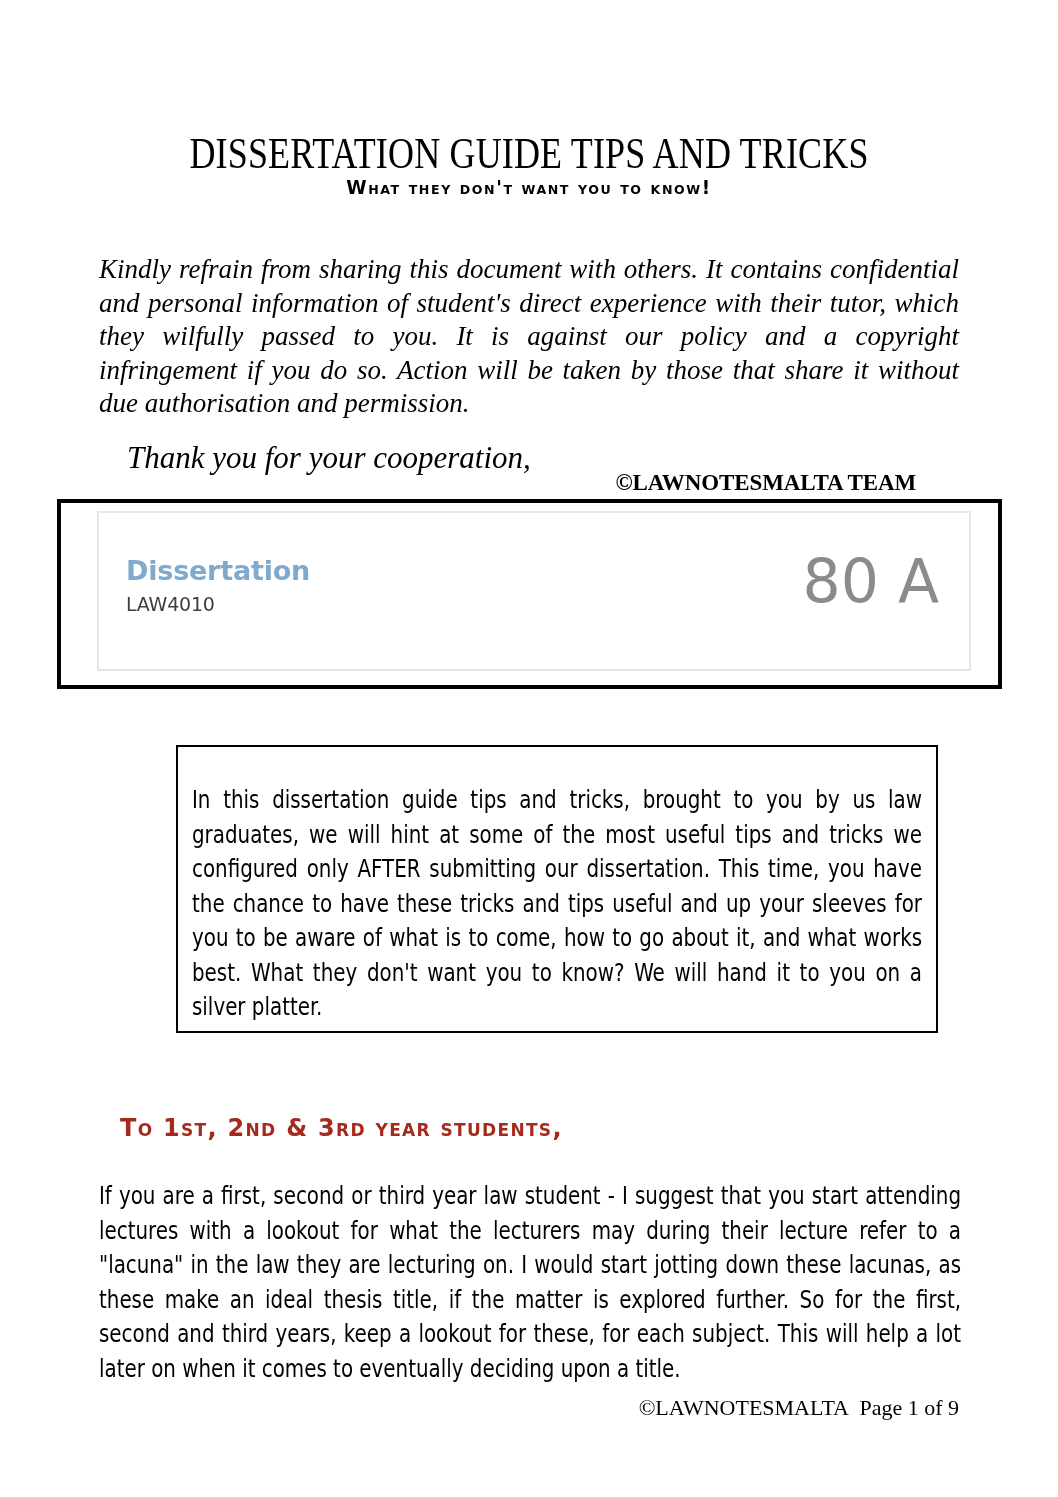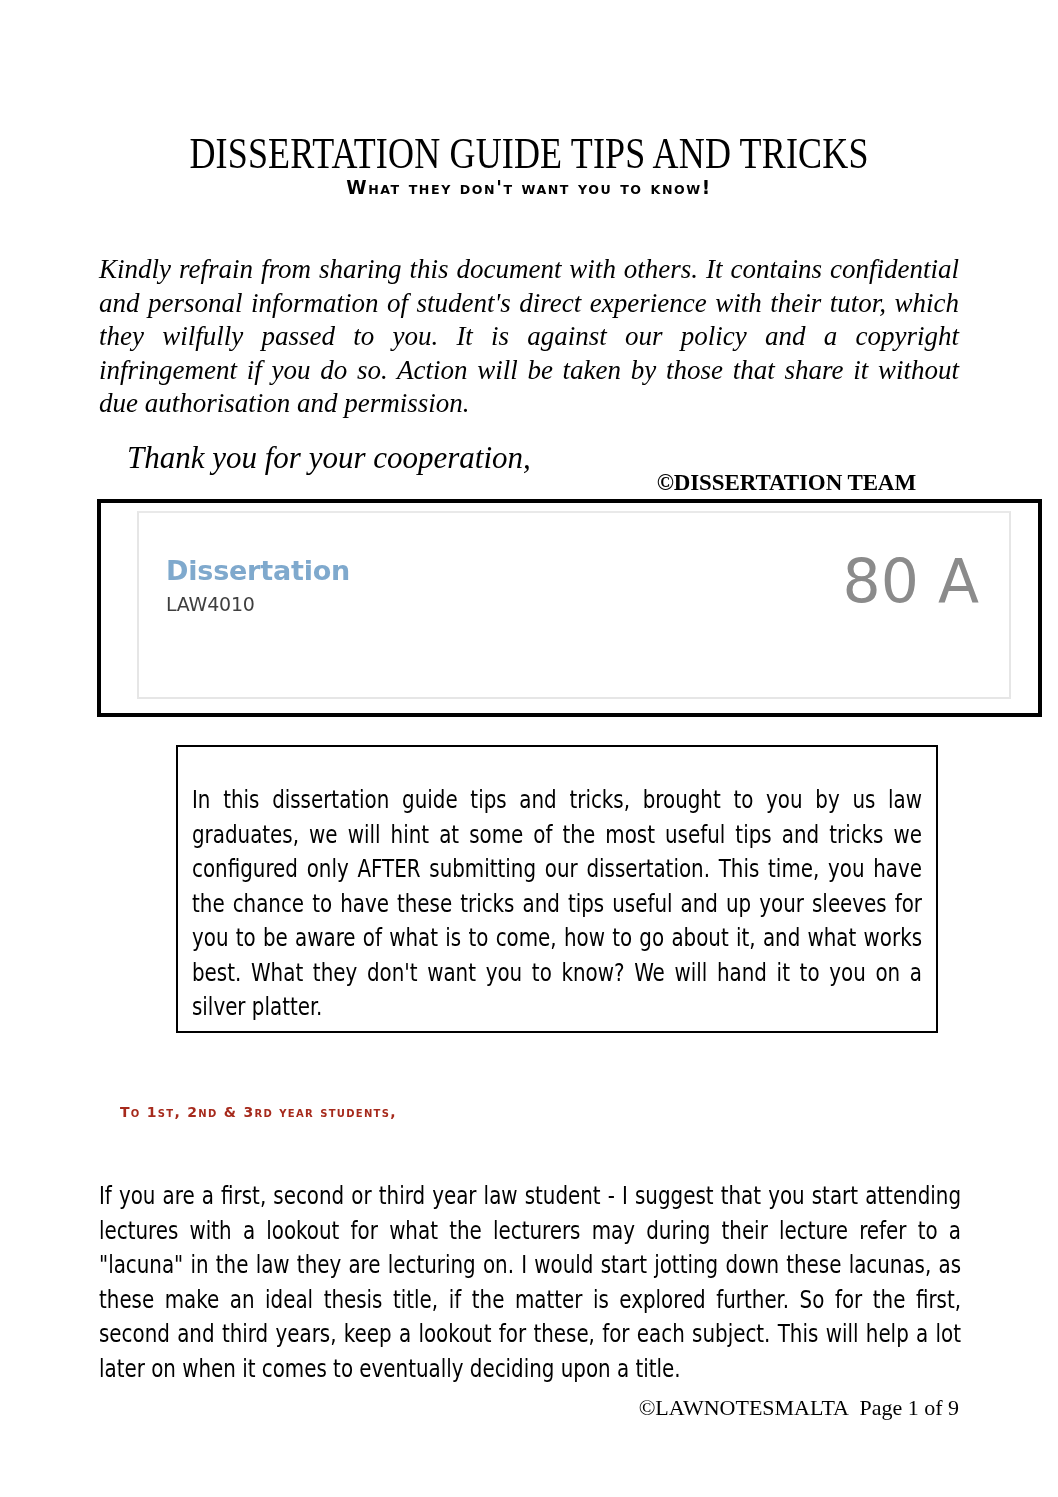--- a/index.html
+++ b/index.html
@@ -97,25 +97,24 @@
     font-size: 23px;
     letter-spacing: -0.1px;
   }
 
   
   .grade-frame {
     position: absolute;
     left: 57px;
     top: 499px;
     width: 945px;
-    height: 218px;
+    height: 190px;
     border: 4px solid #000000;
     background: #ffffff;
     box-sizing: border-box;
-    margin-left: 40px;
   }
 
   .grade-card {
     position: absolute;
     left: 36px;
     top: 8px;
     right: 27px;
     bottom: 14px;
     border: 2px solid #e6e6e6;
     border-top-color: #e9e9e9;
@@ -184,21 +183,21 @@
     transform-origin: left top;
     width: 108.7%;
   }
 
   
   .section-heading {
     position: absolute;
     left: 120px;
     top: 1090px;
     font-family: "DejaVu Sans", sans-serif;
-    font-size: 14px;
+    font-size: 24px;
     font-weight: 700;
     font-variant: small-caps;
     letter-spacing: 1.3px;
     color: #a62a1c;
     white-space: nowrap;
   }
 
   
   .body-paragraph {
     position: absolute;
@@ -247,21 +246,21 @@
 <div class="page">
 
   <h1 class="doc-title">DISSERTATION GUIDE TIPS AND TRICKS</h1>
 
   <h2 class="doc-subtitle">What they don't want you to know!</h2>
 
   <p class="notice">Kindly refrain from sharing this document with others. It contains confidential and personal information of student's direct experience with their tutor, which they wilfully passed to you. It is against our policy and a copyright infringement if you do so. Action will be taken by those that share it without due authorisation and permission.</p>
 
   <p class="thanks">Thank you for your cooperation,</p>
 
-  <p class="team-credit">©DISSERTATION TEAM</p>
+  <p class="team-credit">©LAWNOTESMALTA TEAM</p>
 
   <div class="grade-frame">
     <div class="grade-card">
       <div class="grade-left">
         <div class="grade-course-title">Dissertation</div>
         <div class="grade-course-code">LAW4010</div>
       </div>
       <div class="grade-mark">80 A</div>
     </div>
   </div>

